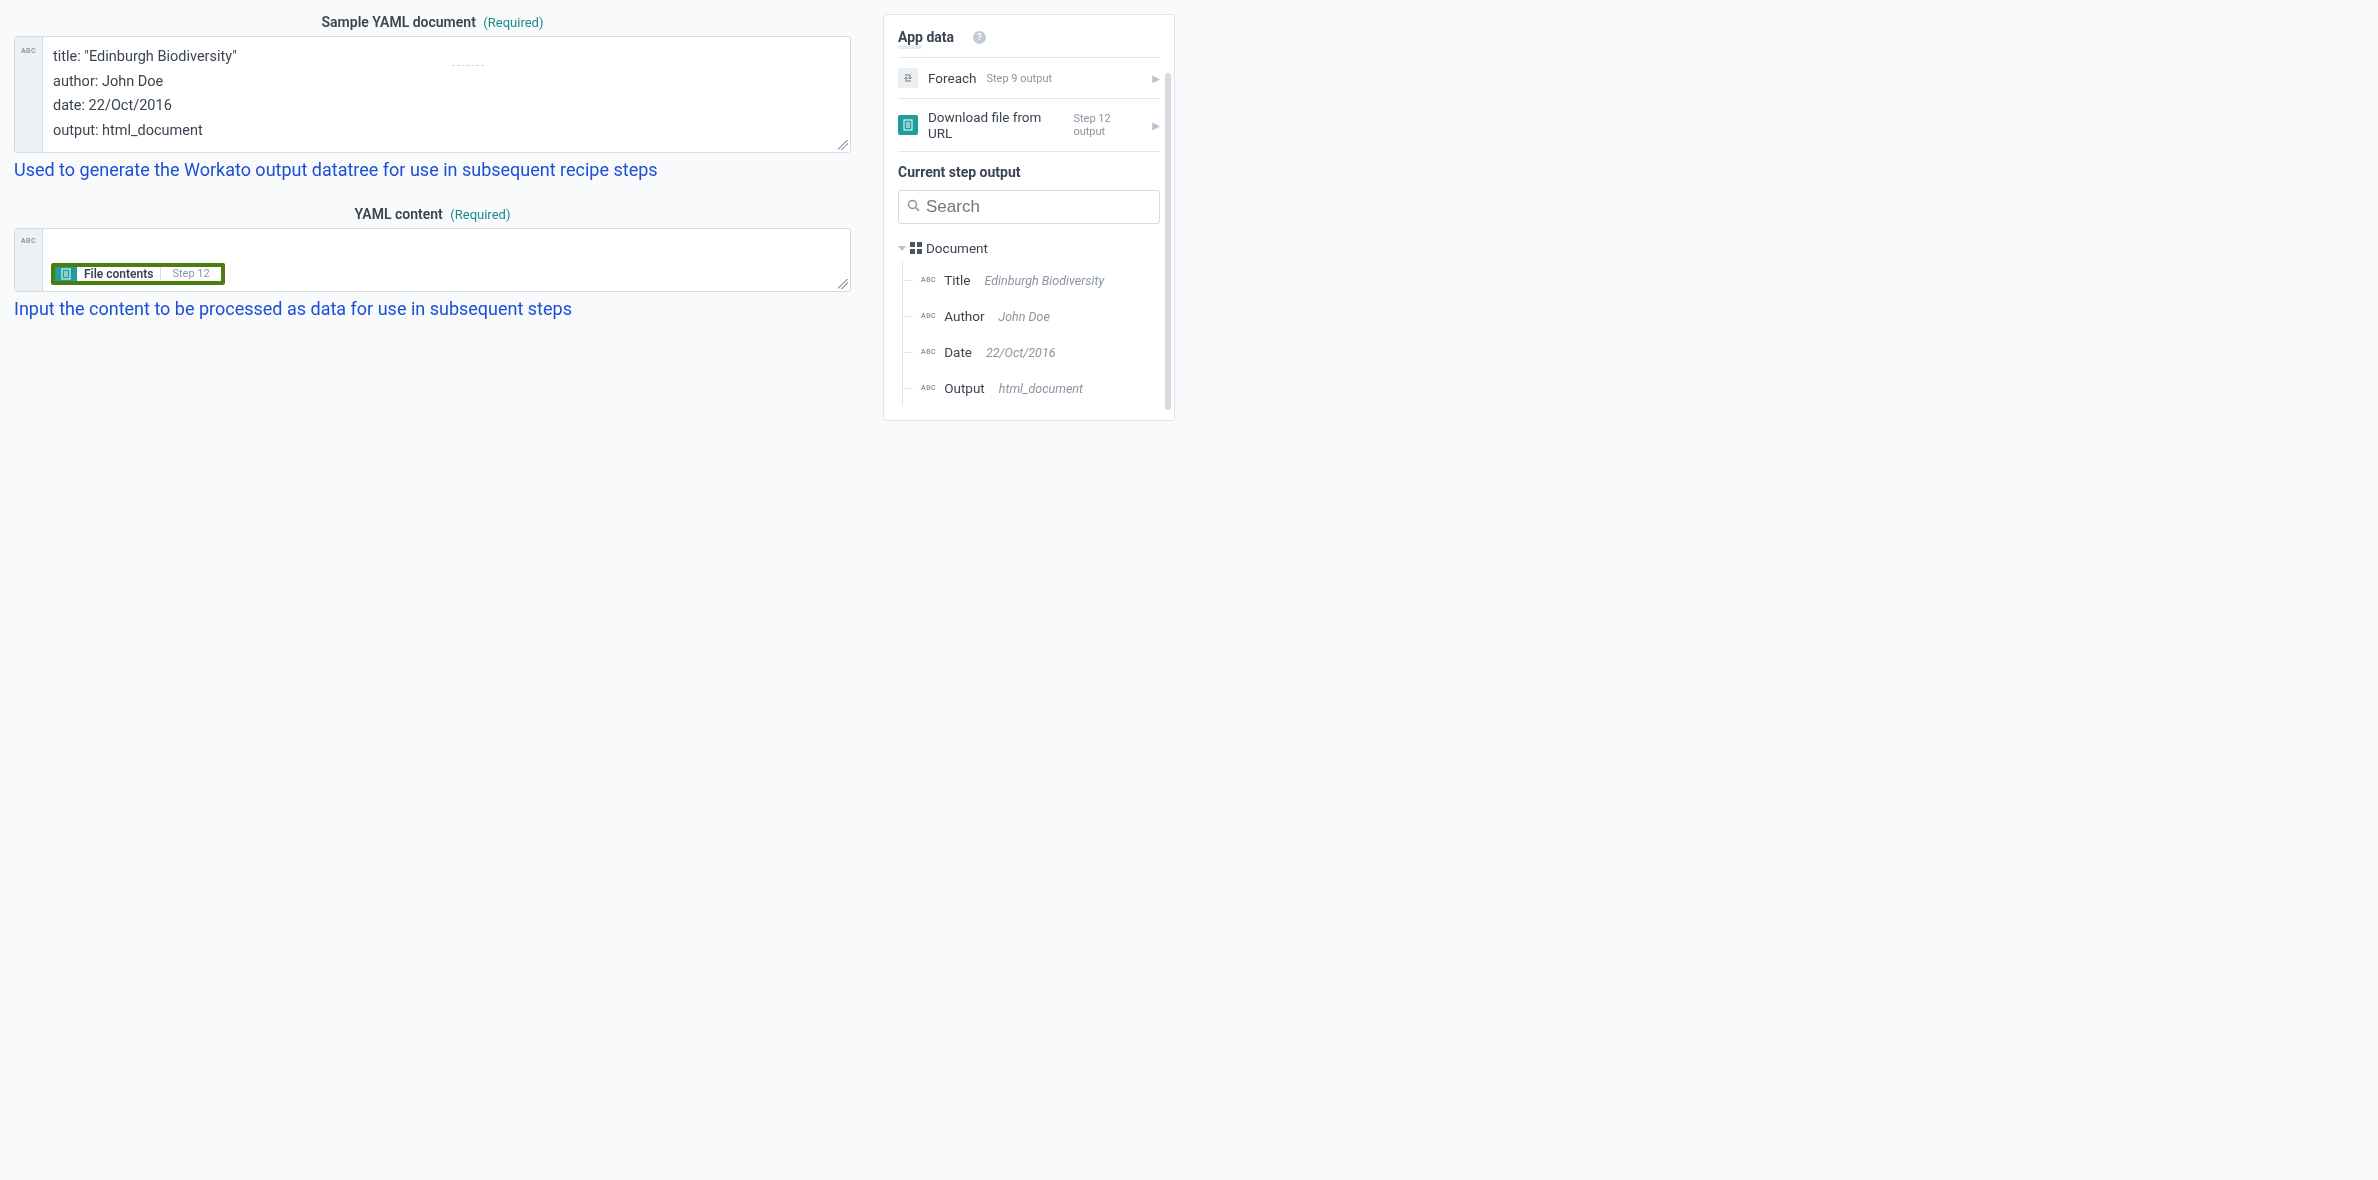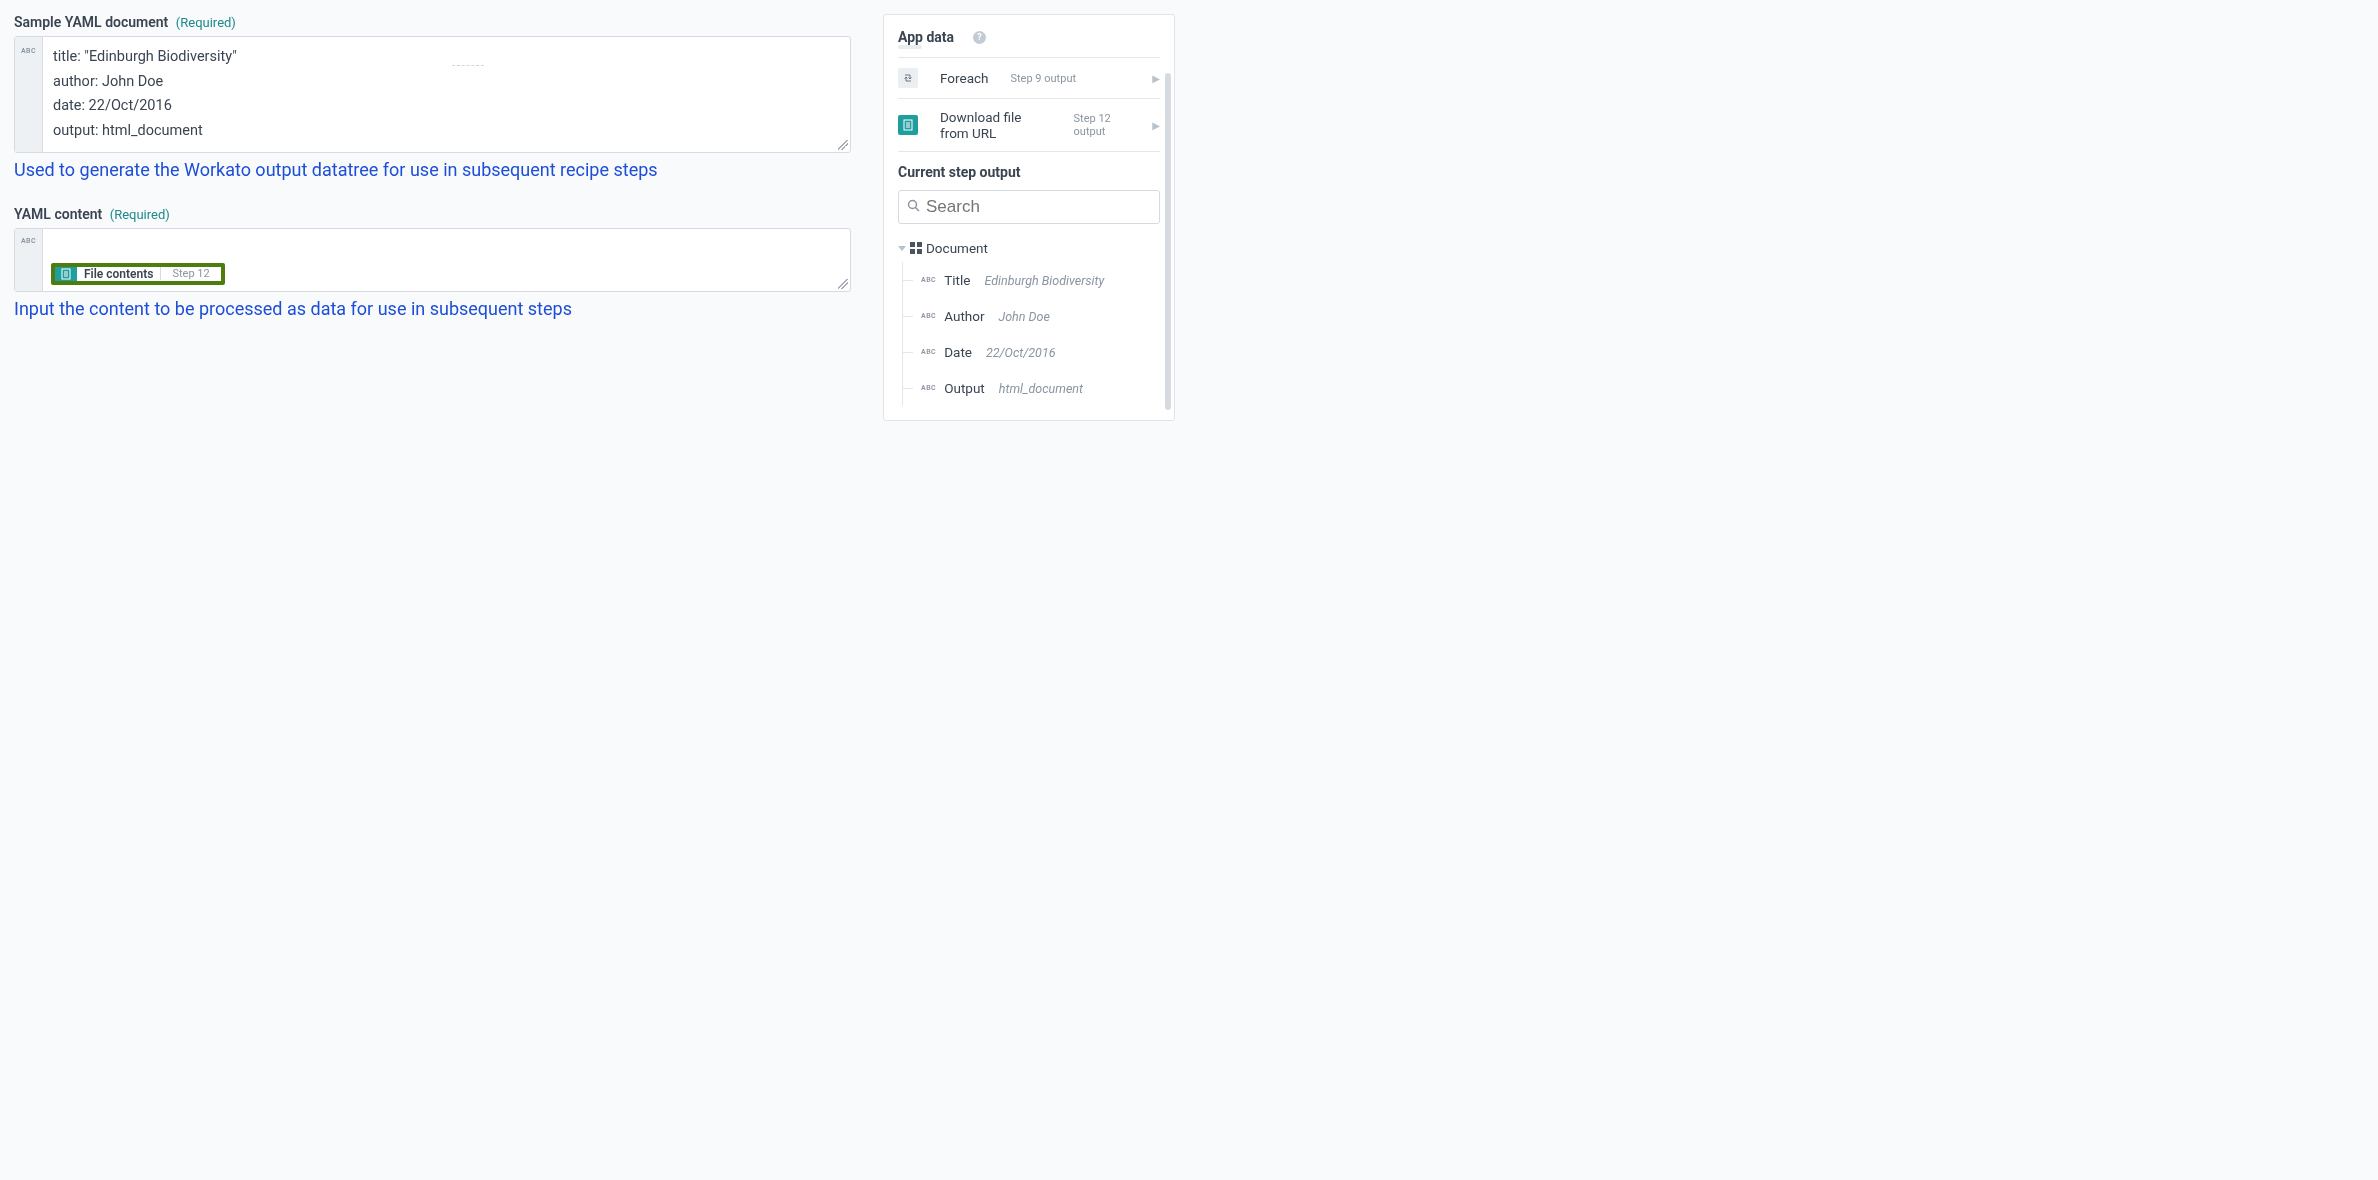--- a/index.html
+++ b/index.html
@@ -21,21 +21,21 @@
   .right-panel {
     width: 292px;
     flex: none;
     background: #fff;
     border: 1px solid #e0e4e8;
     border-radius: 3px;
     padding: 14px 14px 14px 14px;
     position: relative;
   }
   .field-group { margin-bottom: 26px; }
-  .field-label { font-size: 14px; font-weight: 600; margin-bottom: 6px; color: #3a4551; }
+  .field-label { font-size: 14px; font-weight: 600; margin-bottom: 6px; color: #3a4551; text-align: center; }
   .required-tag { color: #1c8a8a; font-weight: 400; font-size: 13px; margin-left: 4px; }
   .input-row {
     display: flex;
     border: 1px solid #d5dbe1;
     border-radius: 3px;
     background: #fff;
     position: relative;
   }
   .abc-col {
     width: 28px;
@@ -91,21 +91,21 @@
 
   
   .panel-header { font-weight: 700; font-size: 14px; display:flex; align-items:center; gap:19px; }
   .help-circle {
     width: 13px; height: 13px; border-radius: 50%;
     background: #c3cbd4; color: #fff; font-size: 9px; font-weight: 700;
     display: inline-flex; align-items: center; justify-content: center;
   }
   .hr { border-top: 1px solid #e3e7eb; margin: 0; }
   .data-row {
-    display: flex; align-items: center; gap: 22px;
+    display: flex; align-items: center; gap: 10px;
     padding: 10px 0;
     cursor: pointer;
   }
   .data-icon {
     width: 20px; height: 20px; border-radius: 2px;
     display: flex; align-items: center; justify-content: center;
     flex: none;
     font-size: 10px; color: #6a7582;
   }
   .data-icon.gray { background: #eceff2; }

